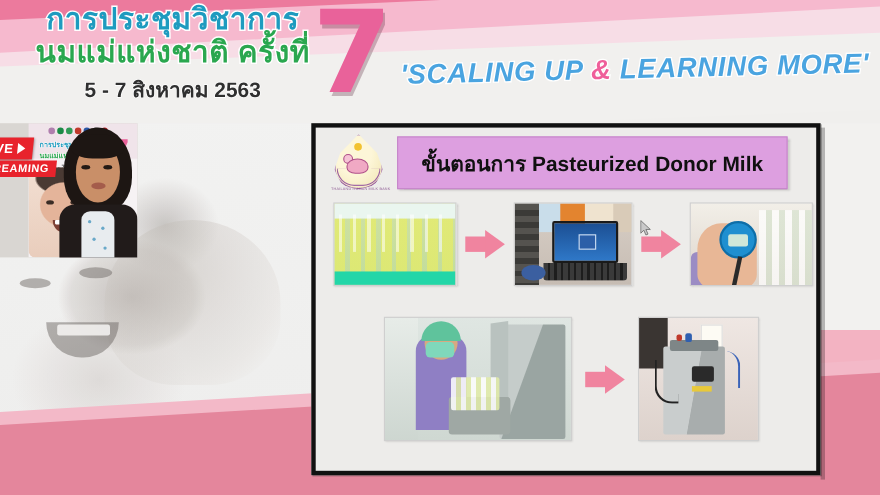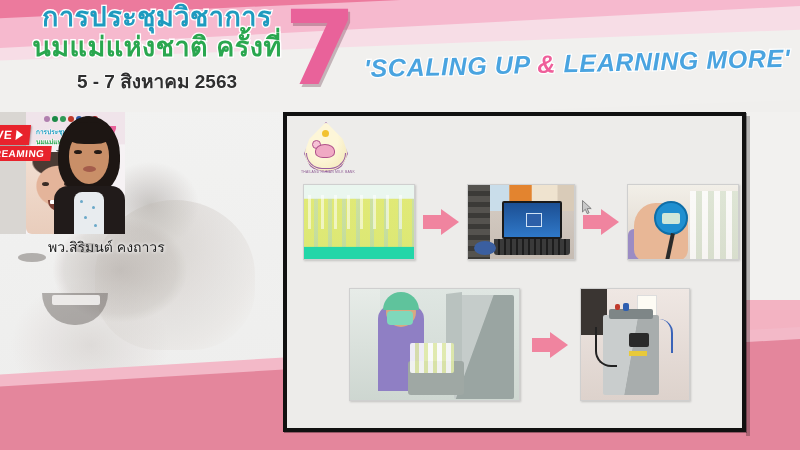--- a/index.html
+++ b/index.html
@@ -398,34 +398,36 @@
       </div>
     </div>
 
     <div class="live-badge">
       <span>LIVE</span>
       <span class="play"></span>
     </div>
     <div class="stream-badge">STREAMING</div>
   </div>
 
-  <div class="speaker-name">พว.สิริมนต์  คงถาวร</div>
 
   <div class="panel-shadow-right"></div>
   <div class="panel">
 
     <div class="panel-logo">
       <div class="drop"></div>
       <span class="drop-dot"></span>
       <span class="baby-head"></span>
       <span class="baby-sm"></span>
       <span class="hands"></span>
       <div class="logo-caption">THAILAND HUMAN MILK BANK</div>
     </div>
 
+    <div class="panel-title">
+      <span>ขั้นตอนการ Pasteurized Donor Milk</span>
+    </div>
 
     <div class="flow">
 
       <div class="row row1">
         <div class="photo p1"></div>
         <span class="arrow-shape"></span>
         <div class="photo p2">
           <span class="p2-wall"></span>
           <span class="lap-left"></span>
           <span class="lap-screen">

